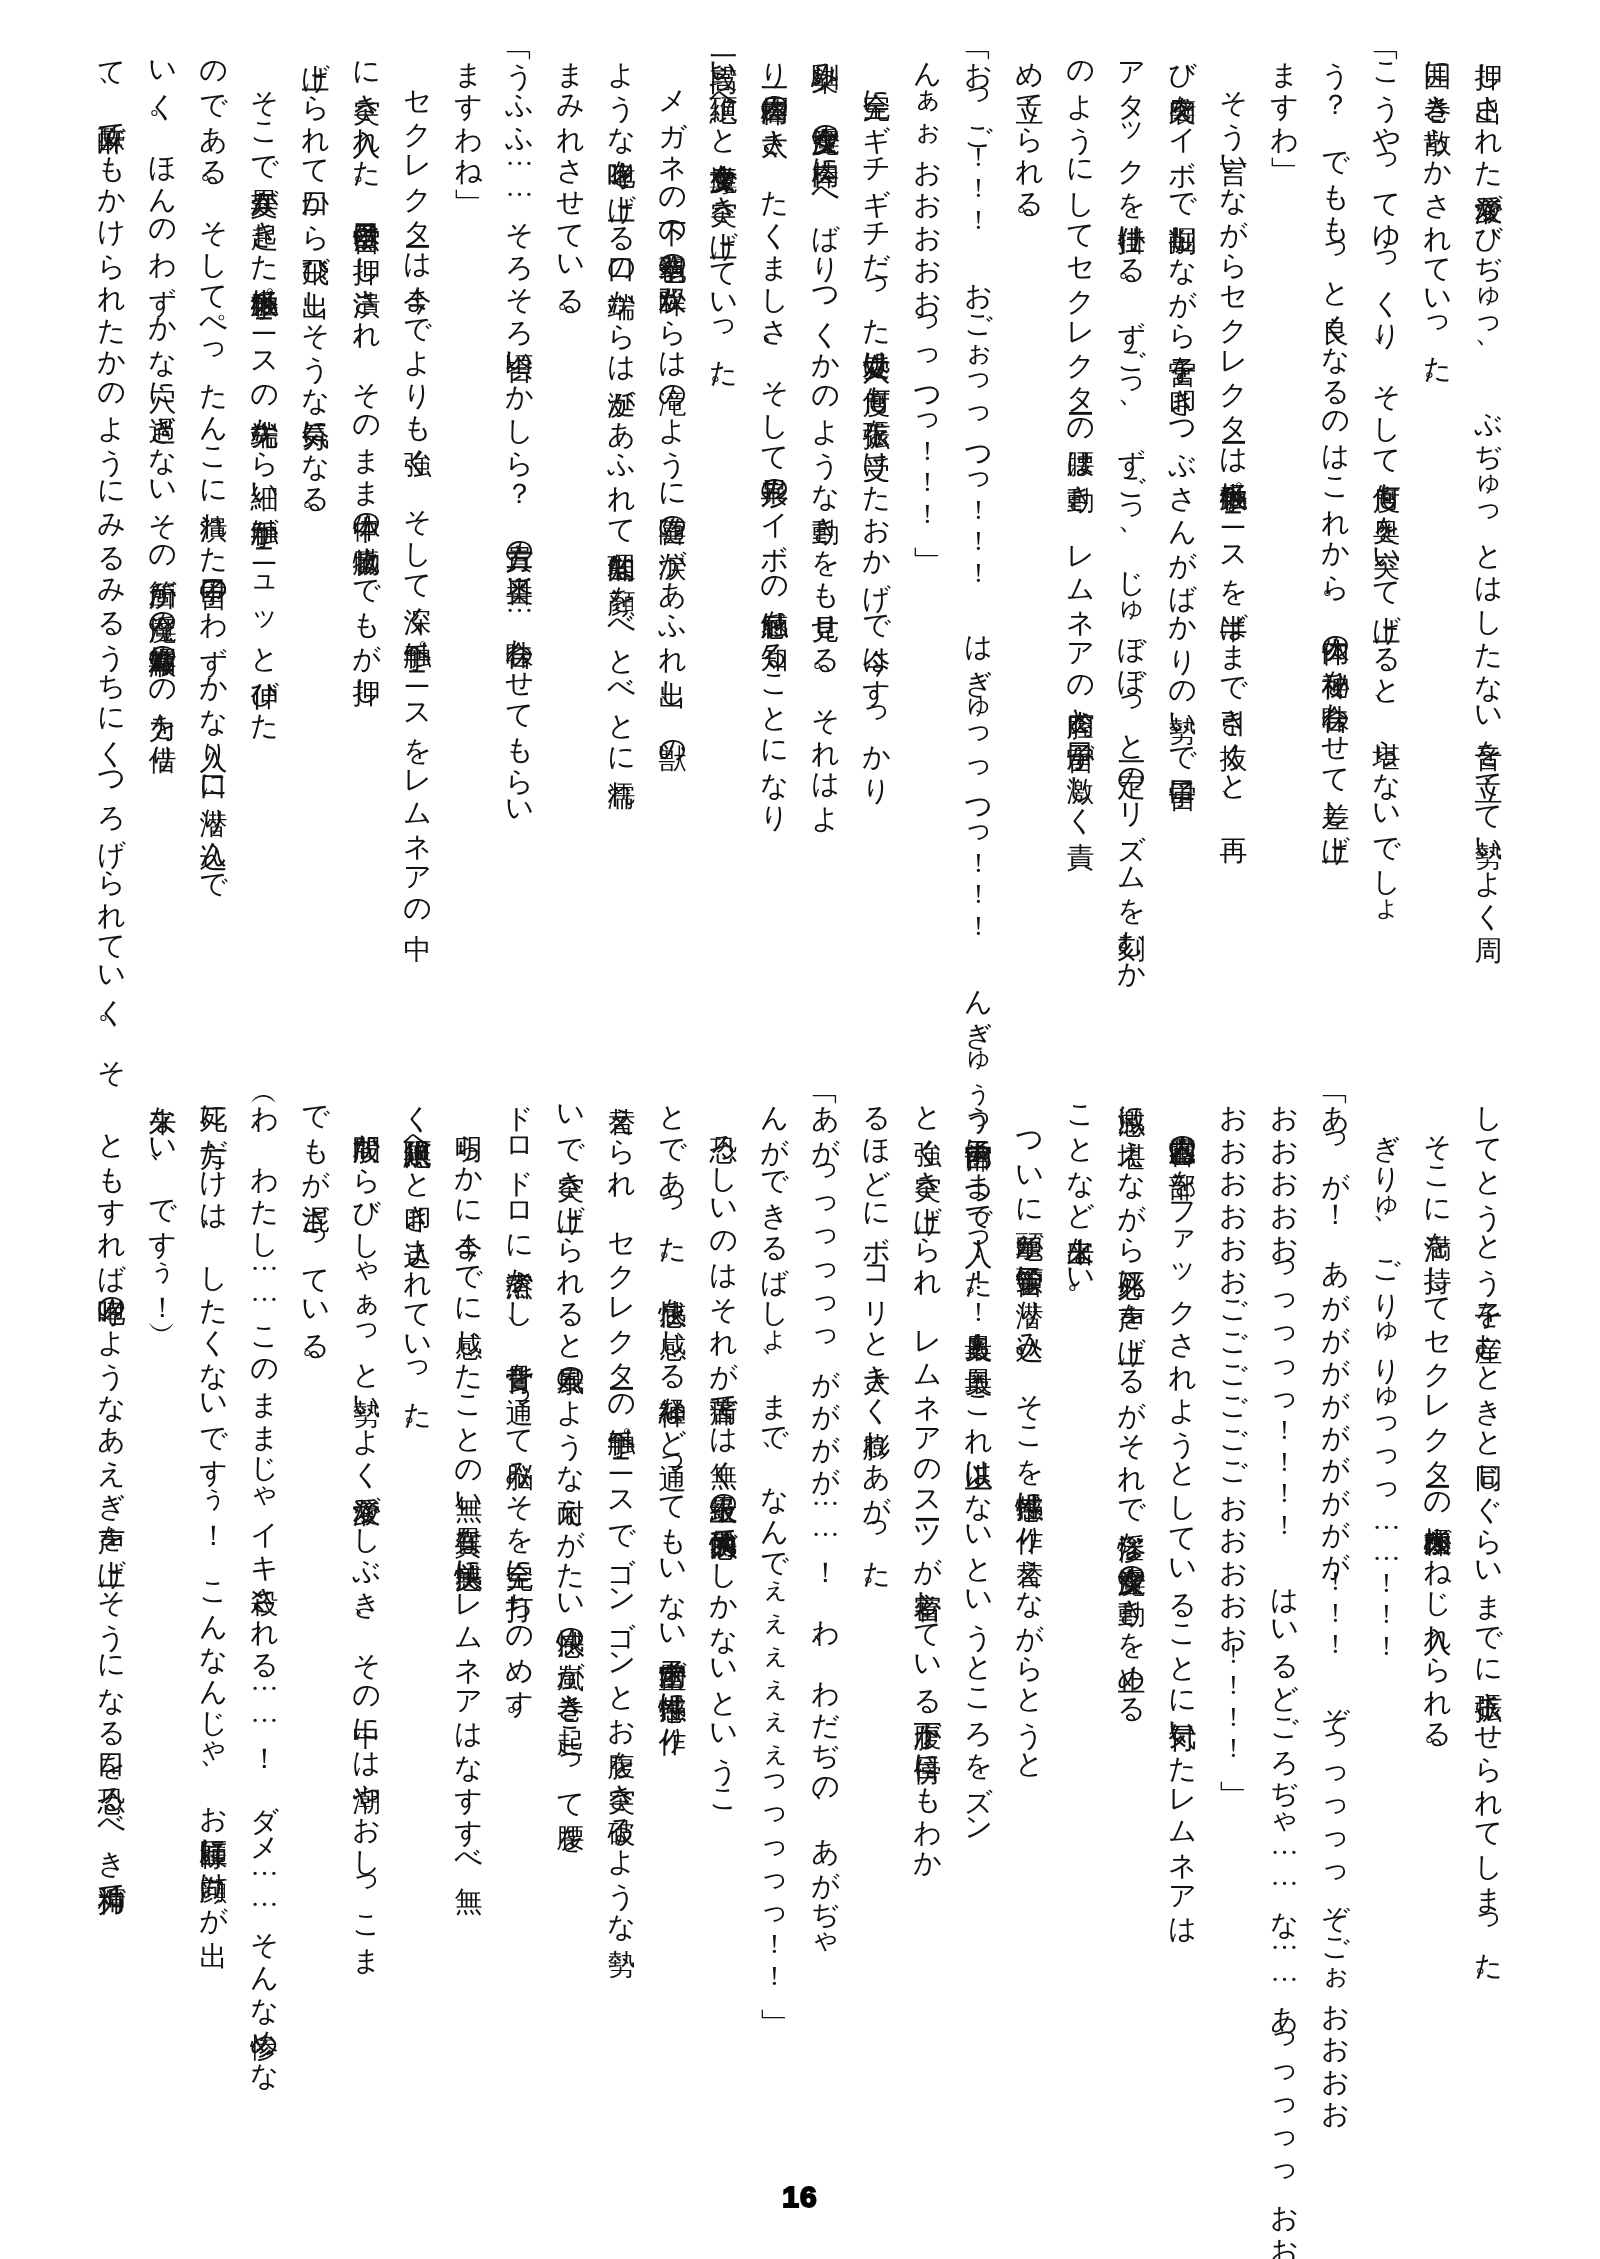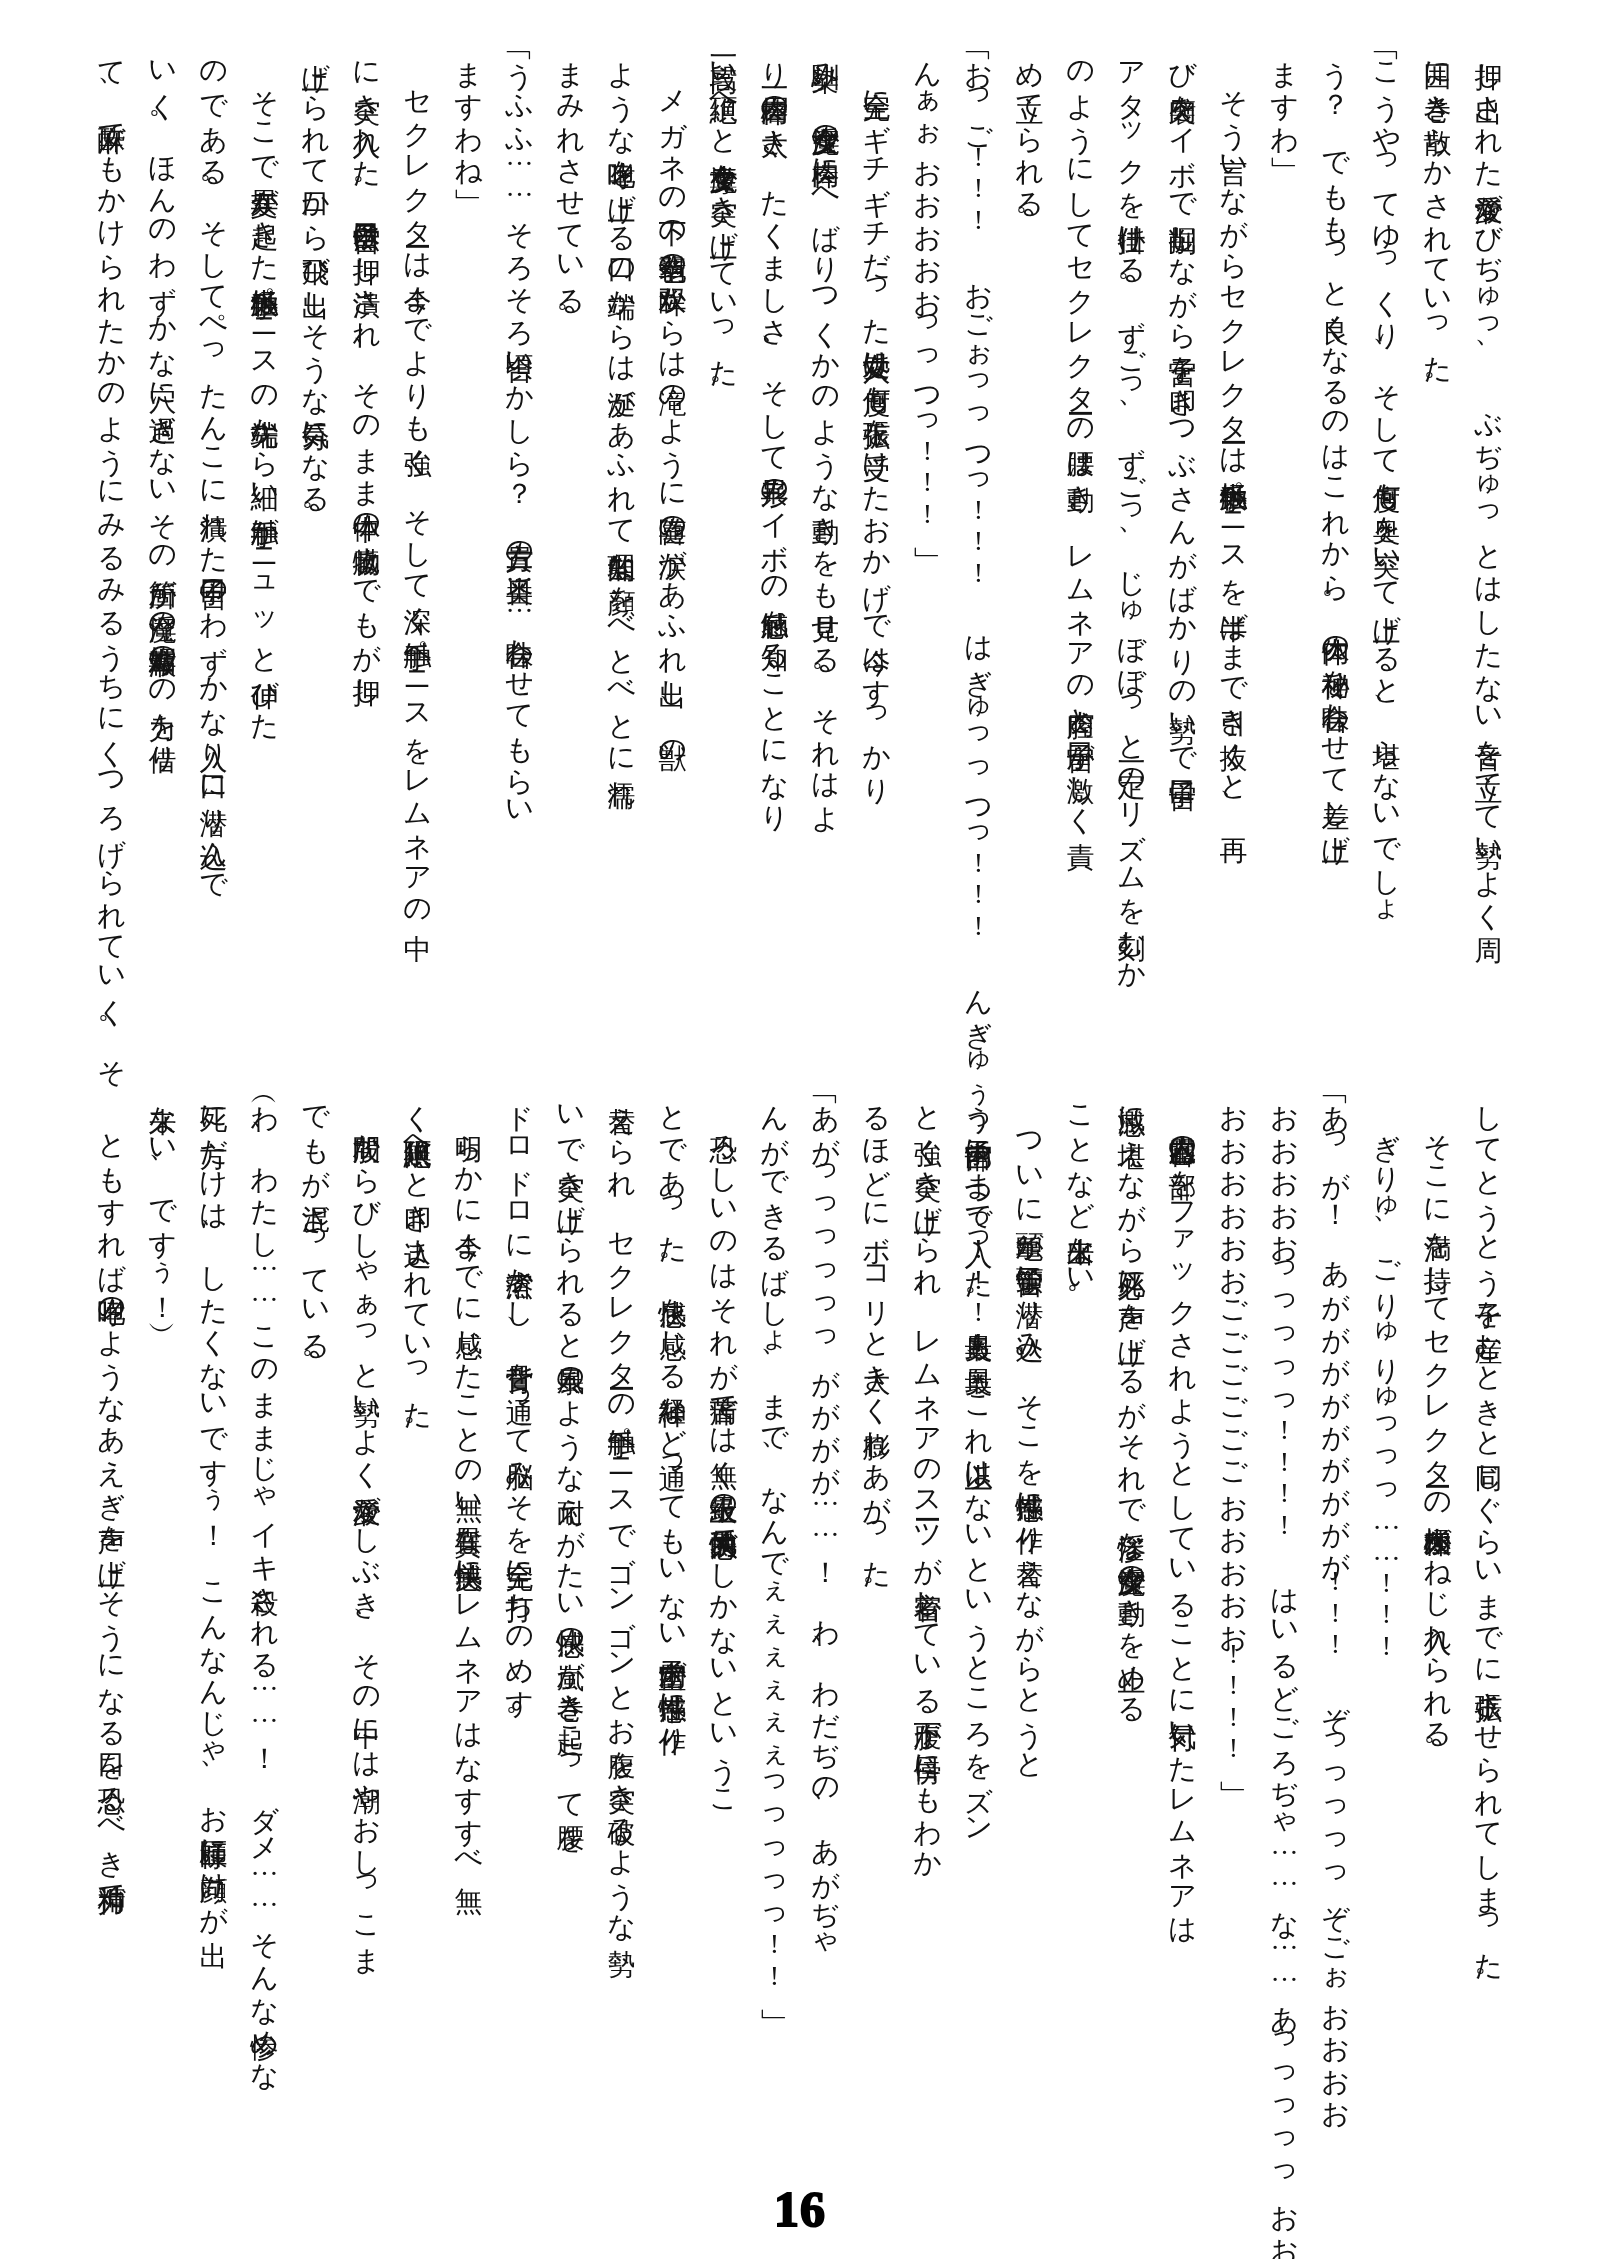--- a/index.html
+++ b/index.html
@@ -36,23 +36,23 @@
   }
   .band-lower {
     top: 1086px;
     height: 1058px;
   }
   .page-number {
     position: absolute;
     top: 2180px;
     left: 50%;
     transform: translateX(-50%);
-    font-family: Liberation Serif, serif;
+    font-family: Liberation Sans, sans-serif;
     font-weight: bold;
-    font-size: 50px;
+    font-size: 30px;
     color: #000000;
     letter-spacing: 1px;
     -webkit-text-stroke: 2px #000;
   }
 </style>
 </head>
 <body>
 
 <div class="page">
   <div class="band band-upper">

